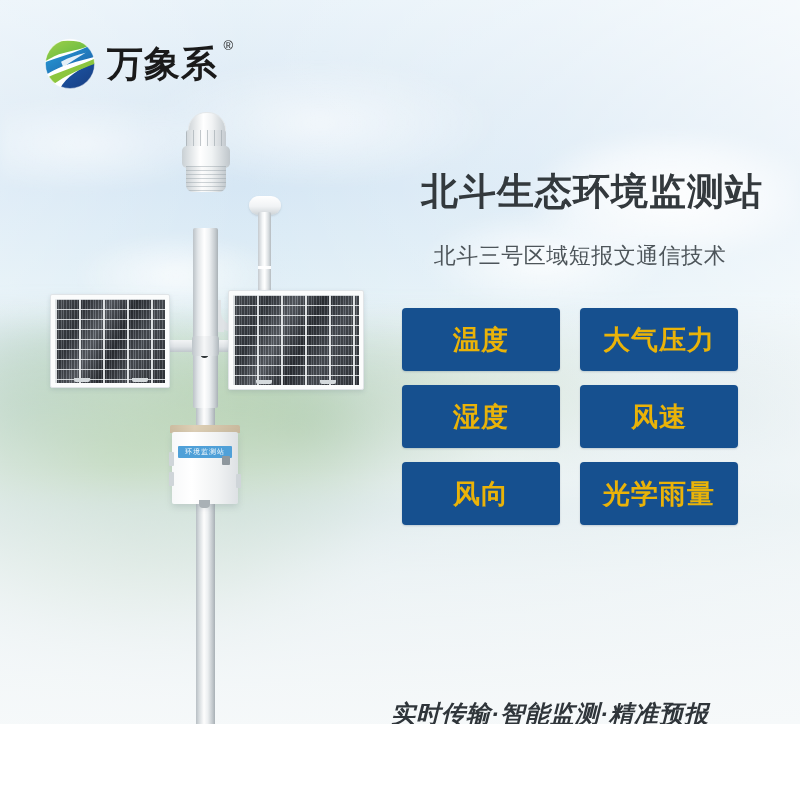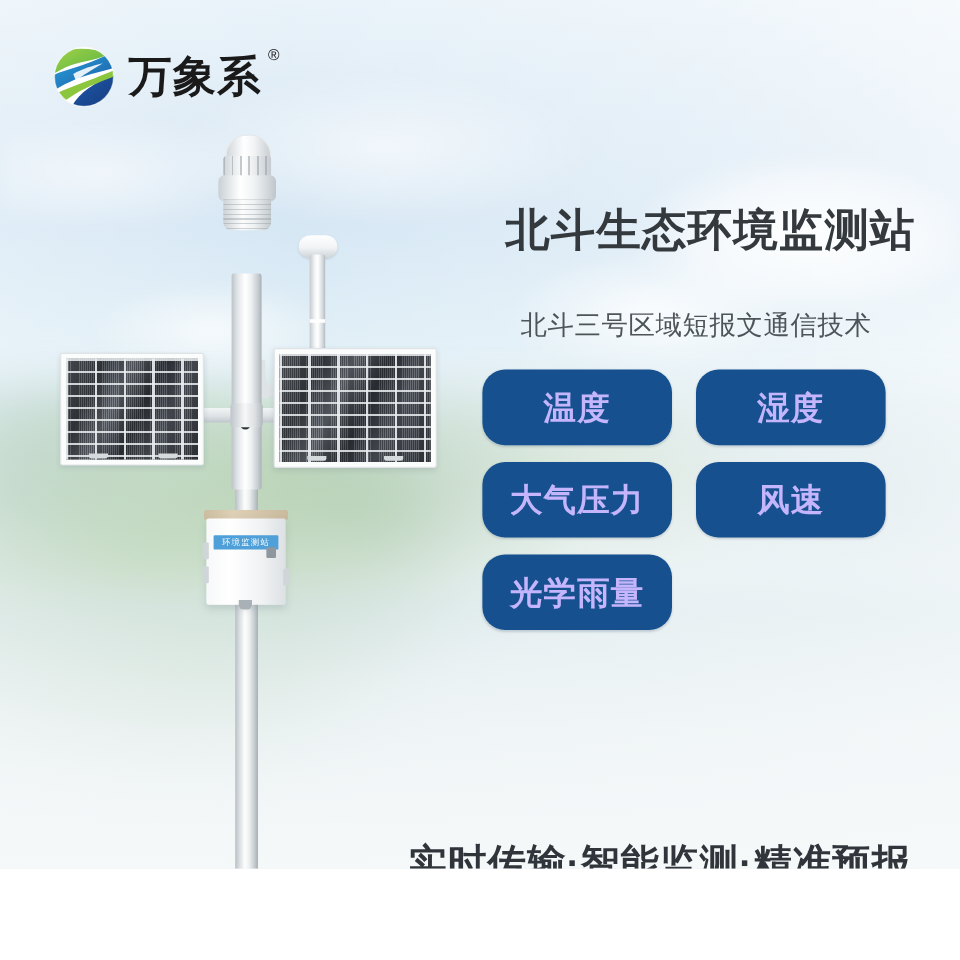--- a/index.html
+++ b/index.html
@@ -116,68 +116,68 @@
     font-size: 37px;
     font-weight: bold;
     color: #33393d;
     letter-spacing: 1px;
     line-height: 1.1;
     white-space: nowrap;
   }
   .subhead {
     position: absolute;
     left: 390px;
-    top: 260px;
+    top: 243px;
     width: 380px;
     text-align: center;
     font-size: 22px;
     color: #4d555a;
     letter-spacing: 0.5px;
     line-height: 1.2;
     white-space: nowrap;
-    font-family: Liberation Mono, monospace;
   }
 
   
   .tag-grid {
     position: absolute;
     left: 402px;
     top: 308px;
     display: grid;
     grid-template-columns: 158px 158px;
     grid-auto-rows: 63px;
     column-gap: 20px;
     row-gap: 14px;
   }
   .tag {
     background: #16508f;
-    border-radius: 19px;
-    color: #c4b5fd;
+    border-radius: 4px;
+    color: #eab308;
     font-size: 27px;
     font-weight: bold;
     letter-spacing: 1px;
     display: flex;
     align-items: center;
     justify-content: center;
     box-shadow: 0 1px 2px rgba(10,40,80,0.18);
     white-space: nowrap;
   }
 
   
   .slogan {
     position: absolute;
     left: 340px;
     top: 698px;
     width: 420px;
     text-align: center;
-    font-size: 32px;
+    font-size: 24px;
     font-weight: bold;
     color: #2f353a;
     letter-spacing: 1px;
     white-space: nowrap;
+    font-style: italic;
   }
 
   
   .device { position: absolute; left: 0; top: 0; width: 400px; height: 800px; }
 
   
   .mast {
     position: absolute;
     left: 196px;
     top: 232px;
@@ -506,21 +506,22 @@
       <span>万象系</span>
       <span class="logo-tm">®</span>
     </span>
   </div>
 
   <div class="headline">北斗生态环境监测站</div>
   <div class="subhead">北斗三号区域短报文通信技术</div>
 
   <div class="tag-grid">
     <div class="tag">温度</div>
+    <div class="tag">大气压力</div>
     <div class="tag">湿度</div>
-    <div class="tag">大气压力</div>
     <div class="tag">风速</div>
+    <div class="tag">风向</div>
     <div class="tag">光学雨量</div>
   </div>
 
   <div class="slogan">实时传输·智能监测·精准预报</div>
 
 </div>
 
 </body></html>

